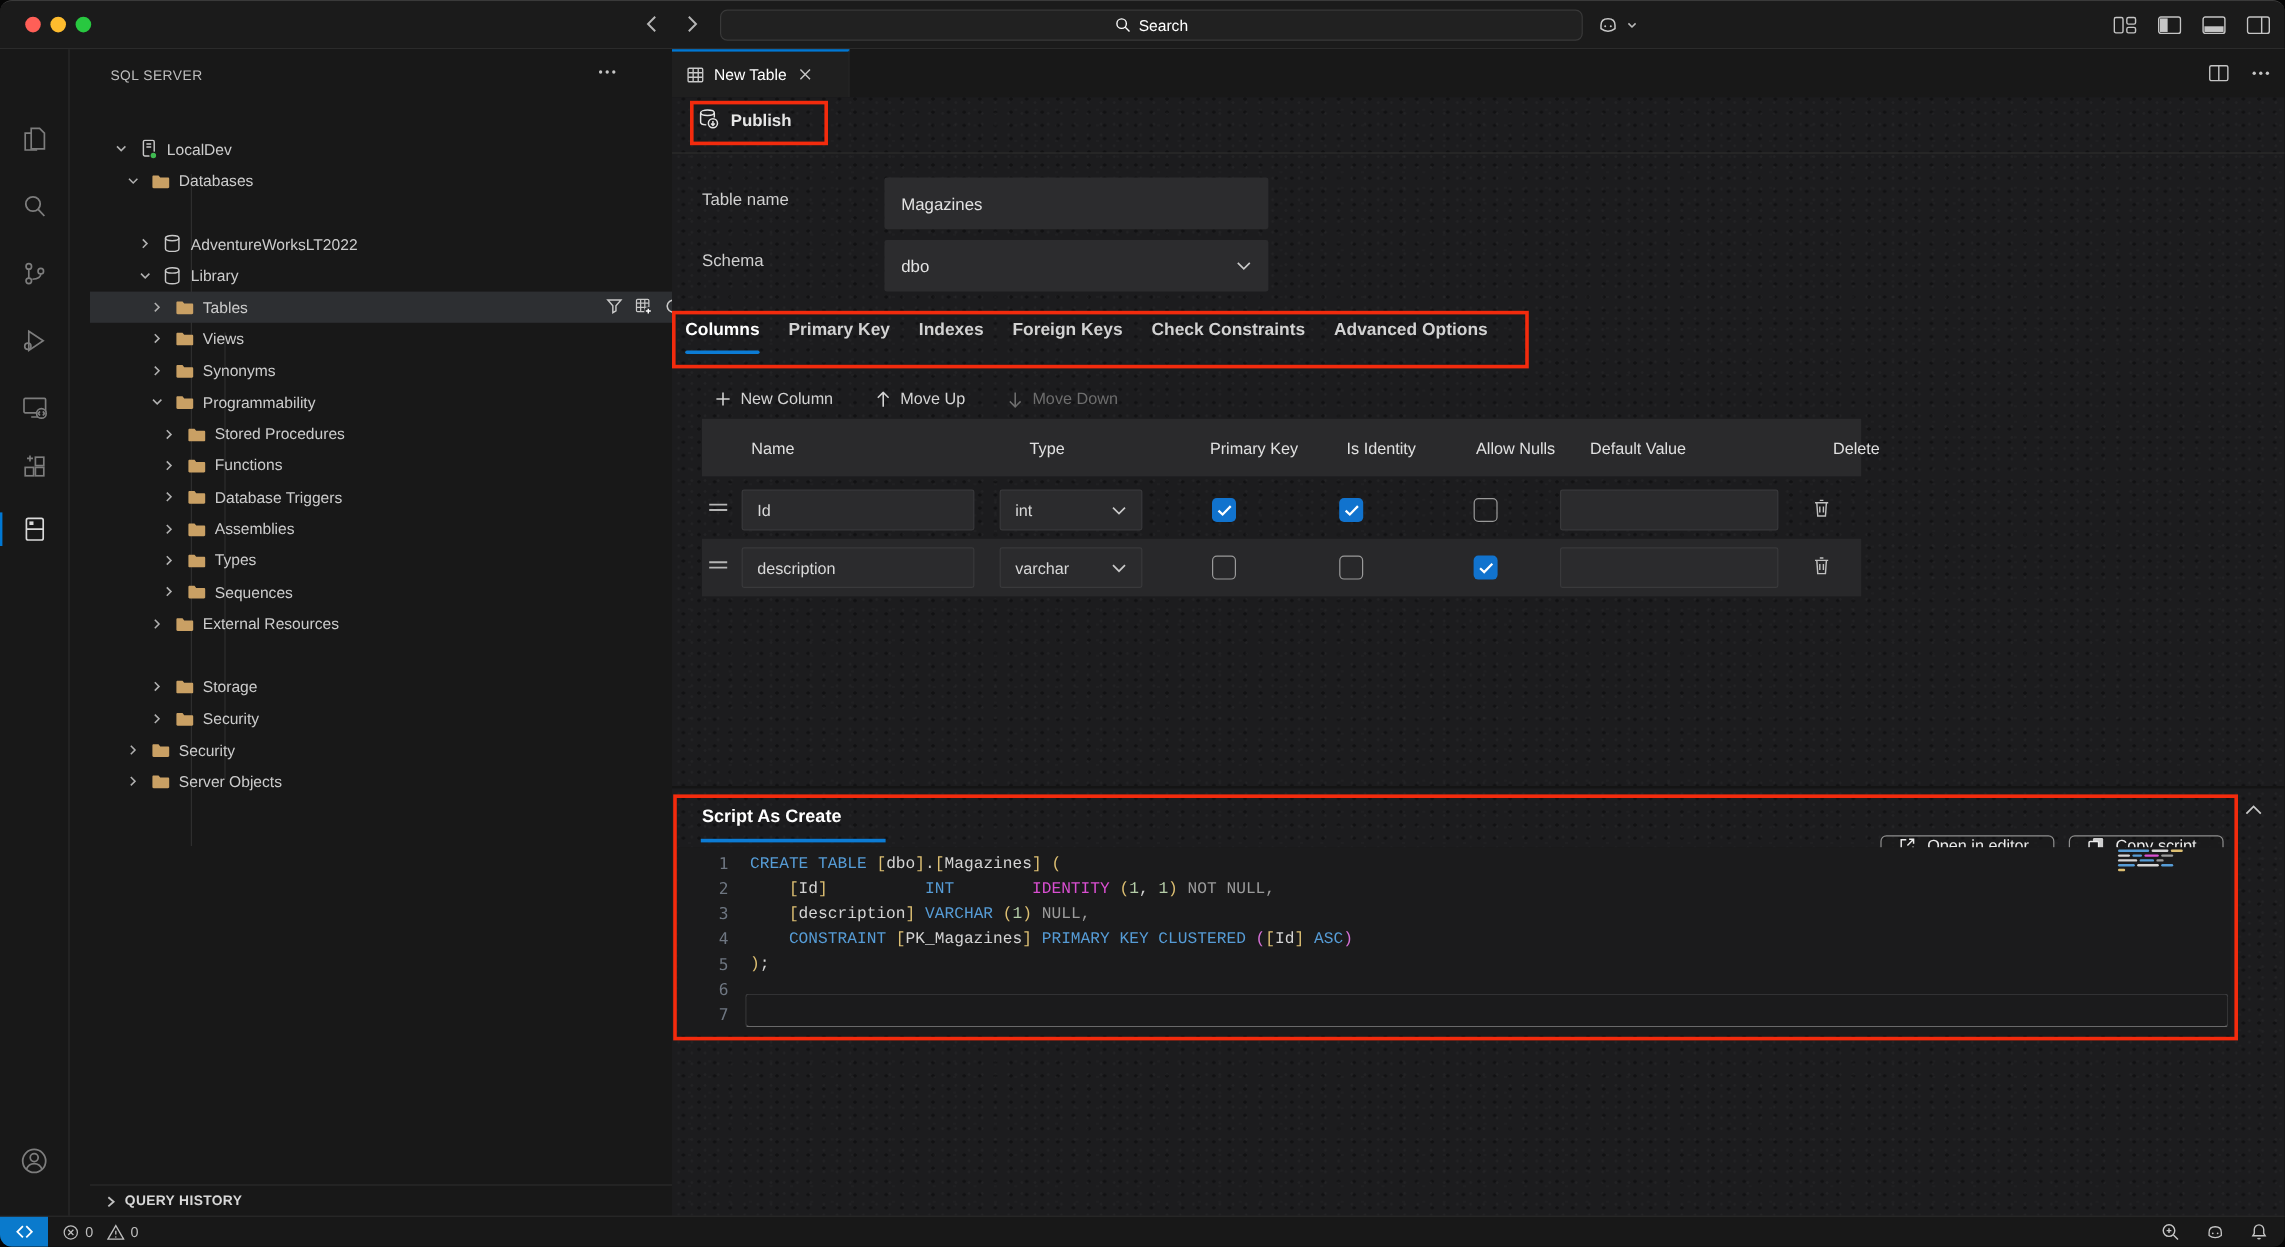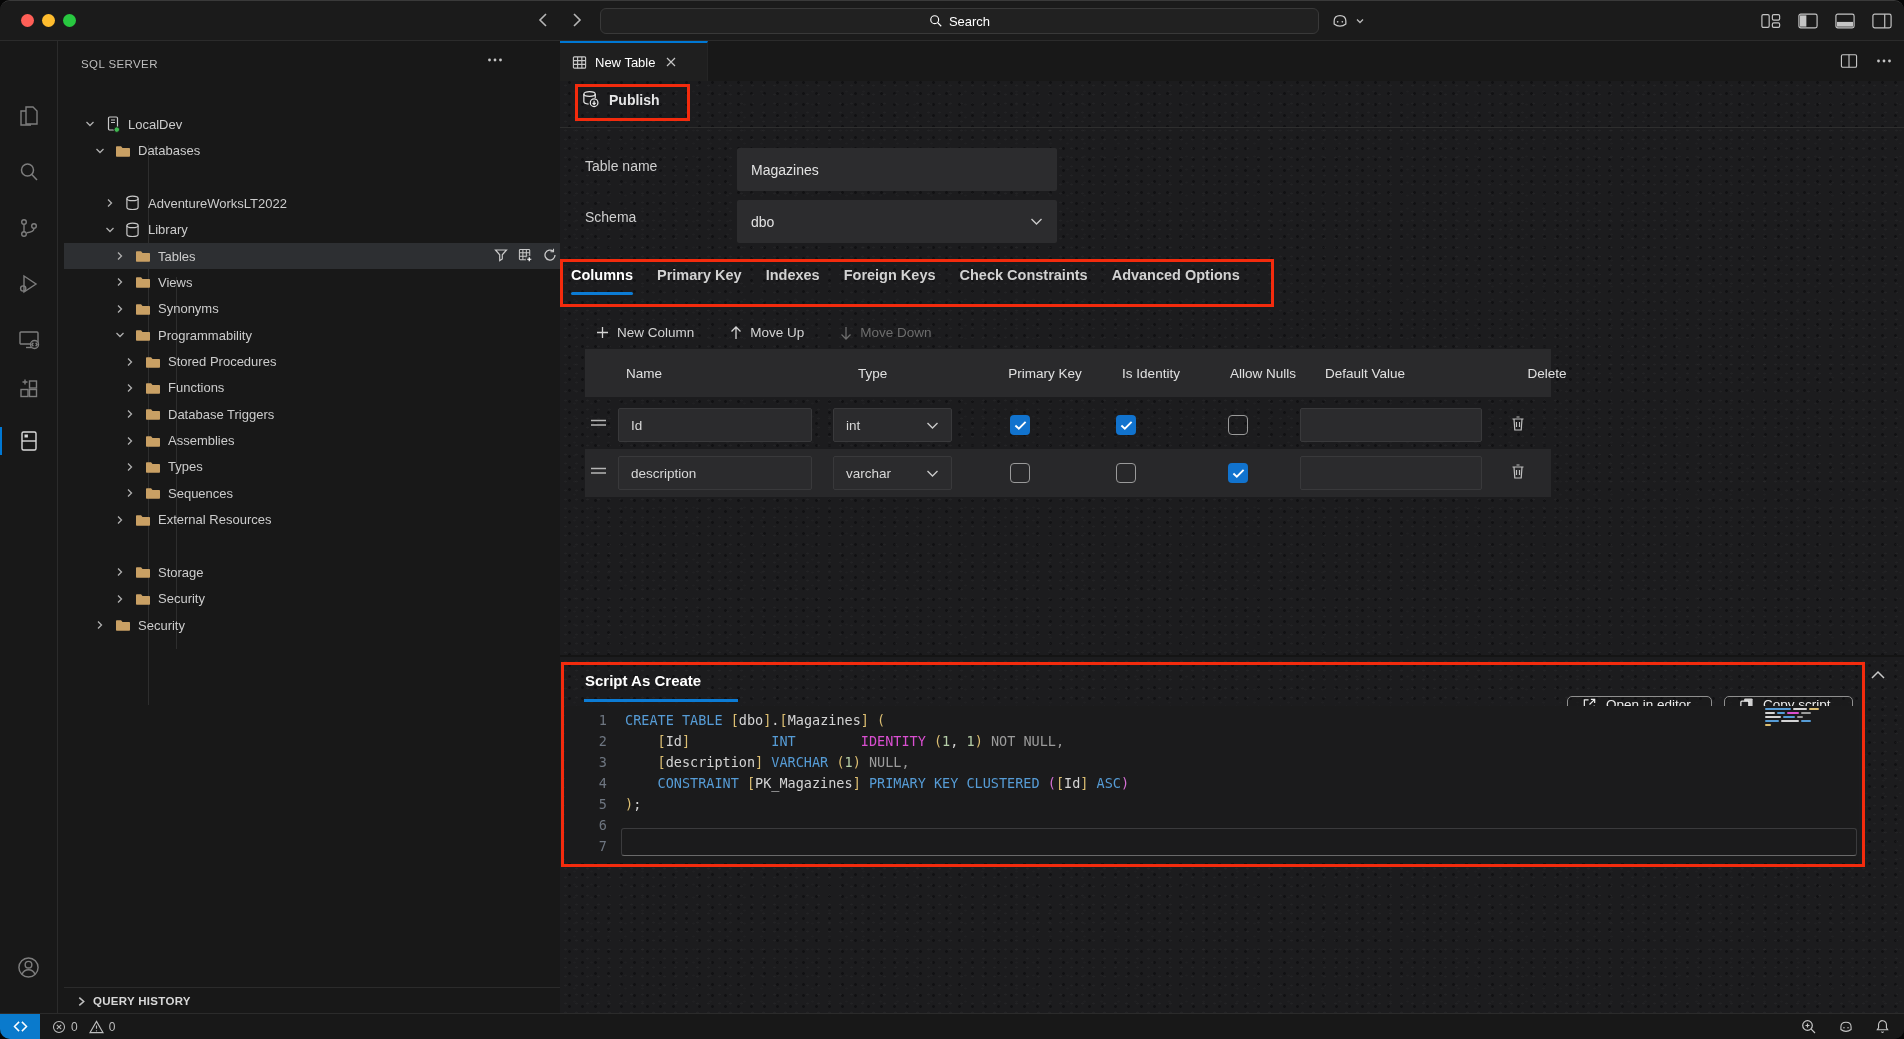--- a/index.html
+++ b/index.html
@@ -22,21 +22,21 @@
   }
   .tbar-right { position:absolute; top:8px; height:24px; display:flex; align-items:center; }
 
   
   #activitybar { position:absolute; left:0; top:40px; width:58px; height:973px; background:#181818; border-right:1px solid #2b2b2b; }
   .act-item { position:absolute; left:0; width:57px; height:44px; display:flex; align-items:center; justify-content:center; color:#7d7d7d; cursor:pointer; }
   .act-item.active { color:#dadada; }
   .act-item.active::before { content:""; position:absolute; left:0; top:8px; bottom:8px; width:2px; background:#0078d4; }
 
   
-  #sidebar { position:absolute; left:64px; top:40px; width:502px; height:973px; background:#181818; border-right:1px solid #2b2b2b; }
+  #sidebar { position:absolute; left:75px; top:40px; width:502px; height:973px; background:#181818; border-right:1px solid #2b2b2b; }
   #sidebar-header { position:absolute; left:17px; top:10px; right:10px; height:26px; display:flex; align-items:center; color:#bdbdbd; font-size:11.5px; letter-spacing:.4px; }
   #sidebar-more { position:absolute; right:62px; top:16px; color:#c6c6c6; cursor:pointer; }
   #tree { position:absolute; left:0; top:36px; width:100%; height:900px; overflow:hidden; }
   .guide { position:absolute; width:1px; background:#2e2e2e; }
   .trow { position:absolute; left:0; width:100%; height:26px; display:flex; align-items:center; color:#cccccc; font-size:13px; cursor:pointer; white-space:nowrap; }
   .trow.selected { background:#2d2f32; }
   .trow .chev { position:absolute; color:#b0b0b0; }
   .trow .ticon { position:absolute; }
   .trow .tlabel { position:absolute; }
   .trow.section .tlabel { font-weight:bold; font-size:12px; color:#d8d8d8; letter-spacing:.2px; }
@@ -96,21 +96,21 @@
   #panel-divider { position:absolute; left:0; top:574px; width:100%; height:2px; background:#141414; }
   #script-annotation { left:1px; top:581px; width:1304px; height:205px; }
   #script-panel { position:absolute; left:1px; top:581px; width:1304px; height:205px; }
   #script-tab { position:absolute; left:24px; top:10px; color:#ffffff; font-size:15px; font-weight:700; }
   #script-underline { position:absolute; left:23px; top:37px; width:154px; height:3px; background:#0c7cd5; }
   .panel-btn { position:absolute; top:4px; height:36px; border:1px solid #8f8f8f; border-radius:5px; background:rgba(20,20,20,.25);
                display:flex; align-items:flex-start; gap:9px; color:#ececec; font-size:13.5px; padding:0 14px; cursor:pointer;margin-top:30px; }
   #code-area { position:absolute; left:4px; top:44px; width:1294px; height:157px; background:#1b1b1c; }
   .code-line { position:absolute; left:0; width:100%; height:21px; font-family:"DejaVu Sans Mono", monospace; font-size:13.5px; line-height:21px; white-space:pre; }
   .lnum { position:absolute; left:0; width:42px; text-align:right; color:#6e7681; }
-  .ltext { position:absolute; left:60px; }
+  .ltext { position:absolute; left:60px;font-family:Liberation Mono, monospace; }
   .tk-kw{color:#569cd6;} .tk-br{color:#ddbf72;} .tk-pk{color:#d670d6;} .tk-mg{color:#da4fd1;}
   .tk-nm{color:#b5cea8;} .tk-gy{color:#9b9b9b;} .tk-tx{color:#d4d4d4;}
   #line7-box { position:absolute; left:56px; top:122px; width:1236px; height:28px; border:1px solid #3b3b3d; border-bottom:1px solid #6a6a6a; border-radius:3px; }
   #minimap { position:absolute; right:10px; top:2px; width:84px; }
   #minimap .mm-row { height:2px; margin-bottom:2px; display:flex; gap:2px; }
   .mm-seg { height:2px; border-radius:1px; }
   #panel-collapse { position:absolute; left:1310px; top:588px; color:#c9c9c9; cursor:pointer; }
 
   
   #statusbar { position:absolute; left:0; bottom:0; width:1904px; height:26px; background:#181818; border-top:1px solid #2b2b2b; display:flex; align-items:center; color:#bdbdbd; font-size:12px; }
@@ -523,20 +523,33 @@
             <svg width="12" height="12" viewBox="0 0 12 12">
               <path d="M4 2.5 L7.5 6 L4 9.5" stroke="currentColor" stroke-width="1.3" fill="none"></path>
             </svg>
           </span>
           <span class="ticon" style="left: 51px;">
             <svg width="16" height="14" viewBox="0 0 16 14">
               <path d="M1 3.2 c0-.6.4-1 1-1 h4.1 l1.4 1.8 H14 c.6 0 1 .4 1 1 v6.8 c0 .6-.4 1-1 1 H2 c-.6 0-1-.4-1-1 z" fill="#c9a064"></path>
             </svg>
           </span>
           <span class="tlabel" style="left: 74px;">Security</span>
+        </div>
+        <div class="trow" style="top: 561.35px;">
+          <span class="chev" style="left: 30px;">
+            <svg width="12" height="12" viewBox="0 0 12 12">
+              <path d="M4 2.5 L7.5 6 L4 9.5" stroke="currentColor" stroke-width="1.3" fill="none"></path>
+            </svg>
+          </span>
+          <span class="ticon" style="left: 51px;">
+            <svg width="16" height="14" viewBox="0 0 16 14">
+              <path d="M1 3.2 c0-.6.4-1 1-1 h4.1 l1.4 1.8 H14 c.6 0 1 .4 1 1 v6.8 c0 .6-.4 1-1 1 H2 c-.6 0-1-.4-1-1 z" fill="#c9a064"></path>
+            </svg>
+          </span>
+          <span class="tlabel" style="left: 74px;">Server Objects</span>
         </div>
       </div>
     <div id="query-history">
       <svg width="11" height="11" viewBox="0 0 10 10">
           <path d="M3 1.5 L7 5 L3 8.5" stroke="#c0c0c0" stroke-width="1.4" fill="none"></path>
         </svg>
       <span>QUERY HISTORY</span>
     </div>
   </div>
 

